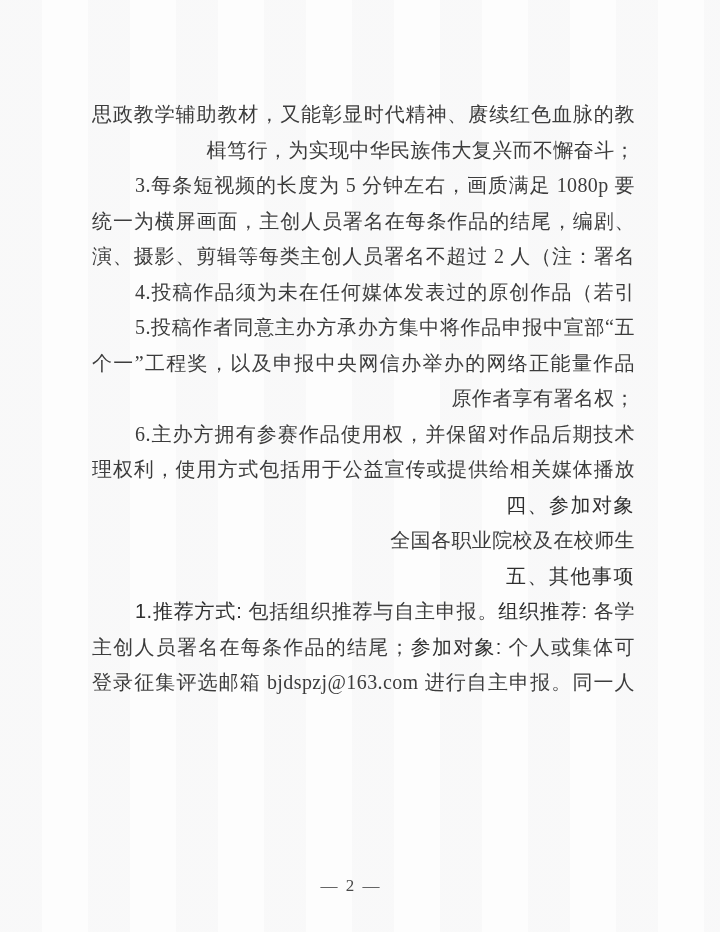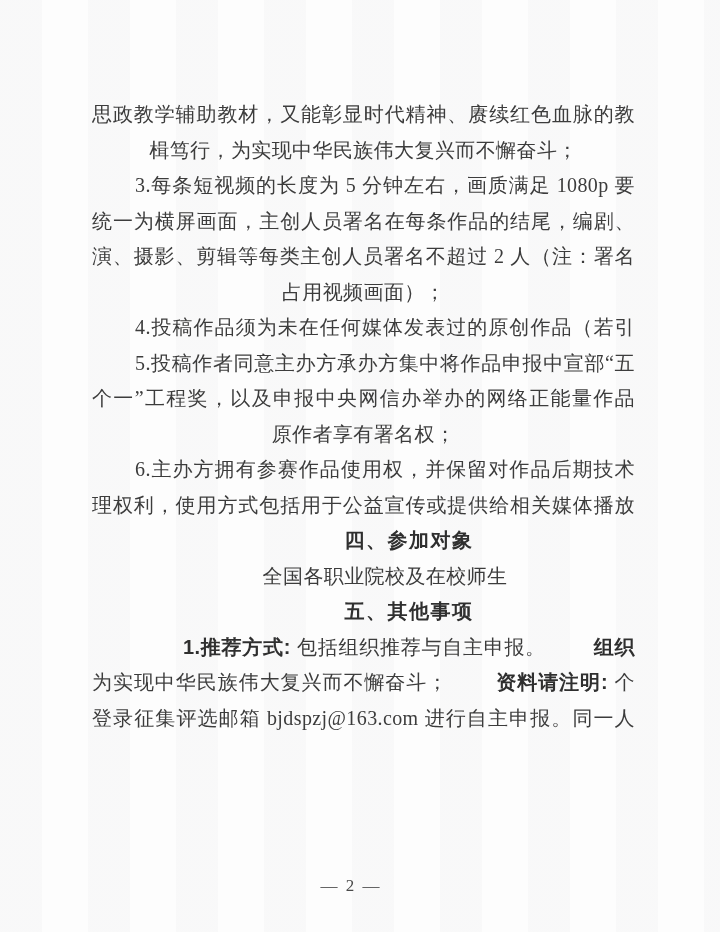--- a/index.html
+++ b/index.html
@@ -27,42 +27,41 @@
     left: 92px;
     top: 97px;
     width: 543px;
   }
   .line {
     height: 35.5px;
     line-height: 35.5px;
     font-size: 20px;
     color: var(--ink, #3c3c3c);
     overflow: hidden;
-    text-align: center;
+    text-align: right;
     letter-spacing: 0.4px;
   }
   .line.fill {
     text-align: justify;
     text-align-last: justify;
     text-justify: inter-character;
   }
   .line.indent {
     padding-left: 43px;
   }
   .line.heading {
     font-family: "Liberation Sans", "DejaVu Sans", sans-serif;
     font-weight: bold;
     color: var(--heading-ink, #2f2f2f);
     letter-spacing: 1.5px;
   }
   .seg.bold {
     font-family: "Liberation Sans", "DejaVu Sans", sans-serif;
-    font-weight: bold;
+    font-weight: normal;
     color: var(--heading-ink, #2f2f2f);
-    margin-left: 48px;
   }
   .page-number {
     position: absolute;
     left: 0;
     top: 876px;
     width: 702px;
     text-align: center;
     font-size: 17px;
     letter-spacing: 2px;
     color: #4a4a4a;
@@ -71,28 +70,27 @@
 </head>
 <body>
 
 <div class="page">
   <div class="doc-body" id="doc-body">
       <div class="line fill"><span class="seg">思政教学辅助教材，又能彰显时代精神、赓续红色血脉的教育</span></div>
       <div class="line"><span class="seg">楫笃行，为实现中华民族伟大复兴而不懈奋斗；</span></div>
       <div class="line indent fill"><span class="seg">3.每条短视频的长度为 5 分钟左右，画质满足 1080p 要求，</span></div>
       <div class="line fill"><span class="seg">统一为横屏画面，主创人员署名在每条作品的结尾，编剧、导</span></div>
       <div class="line fill"><span class="seg">演、摄影、剪辑等每类主创人员署名不超过 2 人（注：署名不</span></div>
-      <div class="line"><span class="seg">占用视频画面）；</span></div>
       <div class="line indent fill"><span class="seg">4.投稿作品须为未在任何媒体发表过的原创作品（若引用</span></div>
       <div class="line indent fill"><span class="seg">5.投稿作者同意主办方承办方集中将作品申报中宣部“五</span></div>
       <div class="line fill"><span class="seg">个一”工程奖，以及申报中央网信办举办的网络正能量作品奖，</span></div>
       <div class="line"><span class="seg">原作者享有署名权；</span></div>
       <div class="line indent fill"><span class="seg">6.主办方拥有参赛作品使用权，并保留对作品后期技术处</span></div>
       <div class="line fill"><span class="seg">理权利，使用方式包括用于公益宣传或提供给相关媒体播放等；</span></div>
       <div class="line indent heading"><span class="seg bold">四、参加对象</span></div>
       <div class="line indent"><span class="seg">全国各职业院校及在校师生</span></div>
       <div class="line indent heading"><span class="seg bold">五、其他事项</span></div>
       <div class="line indent fill"><span class="seg bold">1.推荐方式: </span><span class="seg">包括组织推荐与自主申报。</span><span class="seg bold">组织推荐: </span><span class="seg">各学</span></div>
-      <div class="line fill"><span class="seg">为实现中华民族伟大复兴而不懈奋斗；</span><span class="seg bold">资料请注明: </span><span class="seg">个人或集体可</span></div>
+      <div class="line fill"><span class="seg">主创人员署名在每条作品的结尾；</span><span class="seg bold">参加对象: </span><span class="seg">个人或集体可</span></div>
       <div class="line fill"><span class="seg">登录征集评选邮箱 bjdspzj@163.com 进行自主申报。同一人或</span></div>
     </div>
   <div class="page-number">— 2 —</div>
 </div>
 
 </body></html>

